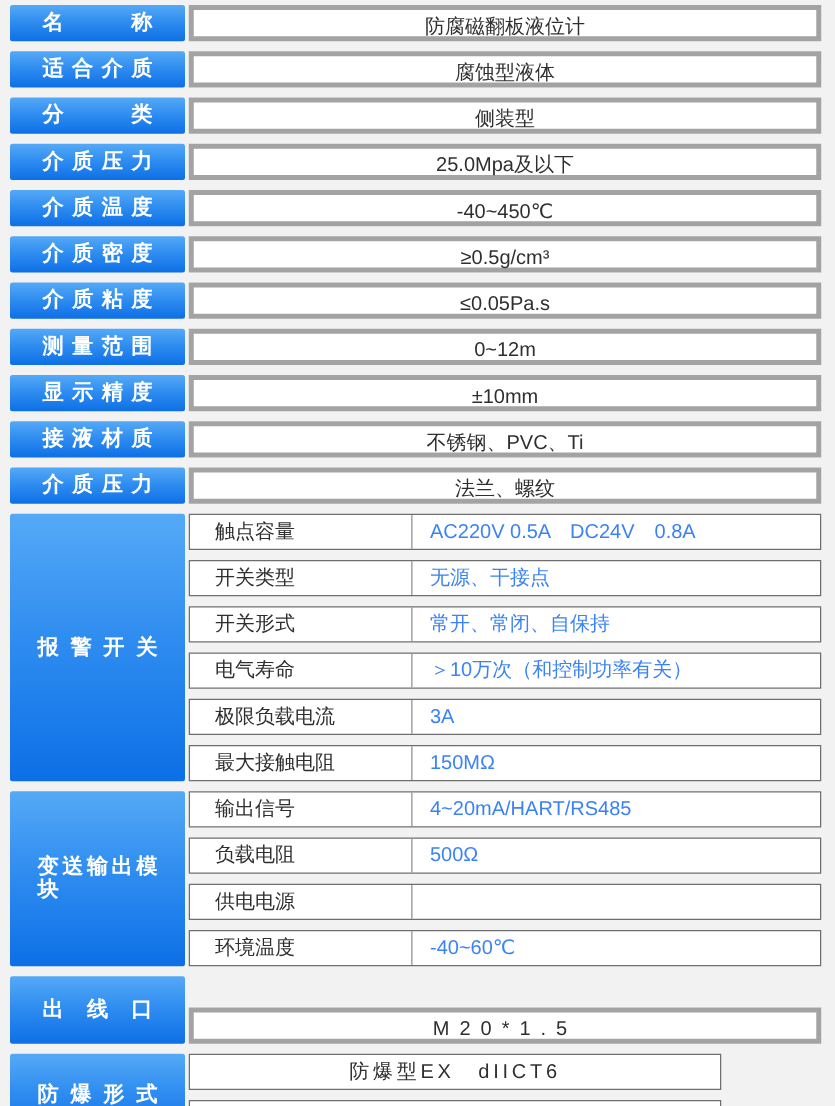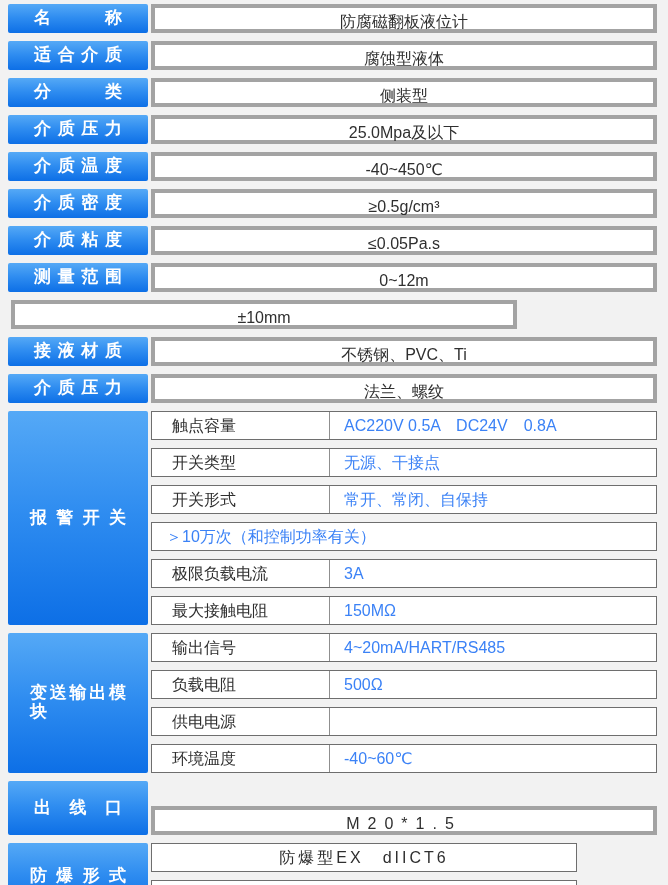--- a/index.html
+++ b/index.html
@@ -108,20 +108,23 @@
       </div>
     <div class="val">≤0.05Pa.s</div>
   </div>
   <div class="row">
     <div class="blab">
         <span class="jt">测量范围</span>
       </div>
     <div class="val">0~12m</div>
   </div>
   <div class="row">
+    <div class="blab">
+        <span class="jt">显示精度</span>
+      </div>
     <div class="val">±10mm</div>
   </div>
   <div class="row">
     <div class="blab">
         <span class="jt">接液材质</span>
       </div>
     <div class="val">不锈钢、PVC、Ti</div>
   </div>
   <div class="row">
     <div class="blab">
@@ -141,20 +144,21 @@
       </div>
       <div class="subrow">
         <div class="sublab">开关类型</div>
         <div class="subval">无源、干接点</div>
       </div>
       <div class="subrow">
         <div class="sublab">开关形式</div>
         <div class="subval">常开、常闭、自保持</div>
       </div>
       <div class="subrow">
+        <div class="sublab">电气寿命</div>
         <div class="subval">＞10万次（和控制功率有关）</div>
       </div>
       <div class="subrow">
         <div class="sublab">极限负载电流</div>
         <div class="subval">3A</div>
       </div>
       <div class="subrow">
         <div class="sublab">最大接触电阻</div>
         <div class="subval">150MΩ</div>
       </div>

